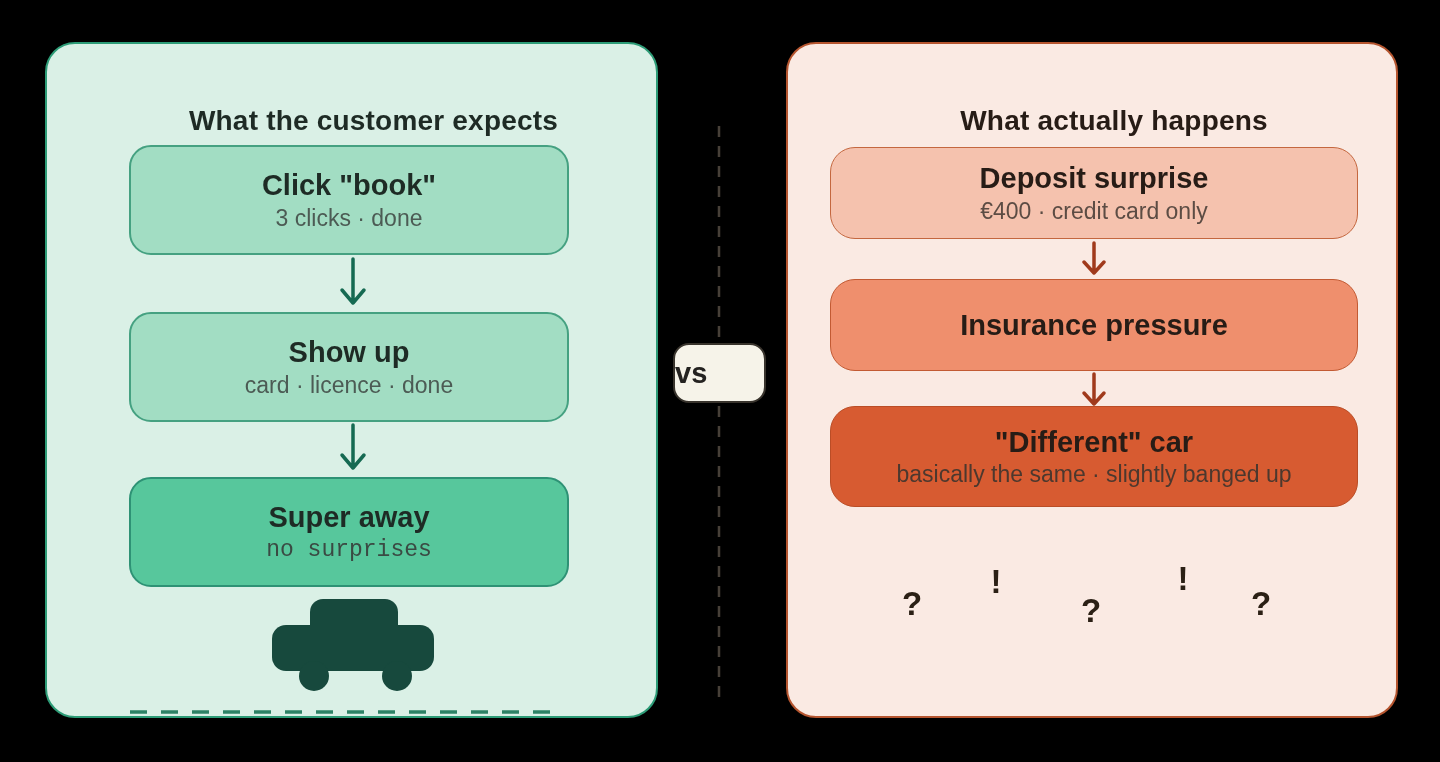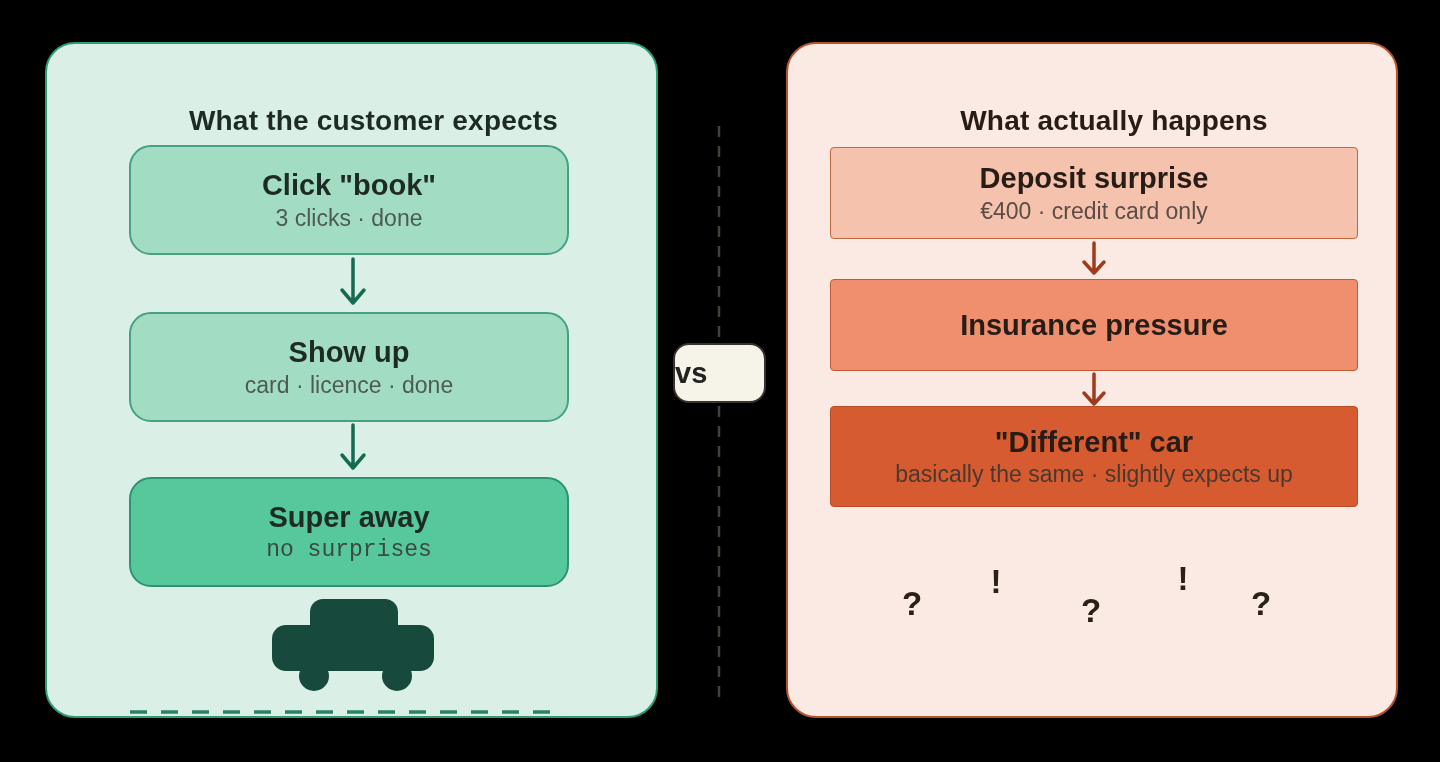--- a/index.html
+++ b/index.html
@@ -13,21 +13,21 @@
   .panel.left{left:45px;width:613px;background:var(--green-panel-bg);border:2px solid var(--green-panel-border);}
   .panel.right{left:786px;width:612px;background:var(--red-panel-bg);border:2px solid var(--red-panel-border);}
   .panel-title{position:absolute;top:38px;left:0;right:0;text-align:center;
     font-size:28px;font-weight:700;letter-spacing:.2px;padding-left:44px;}
   .panel.left .panel-title{color:var(--green-ink);}
   .panel.right .panel-title{color:var(--red-ink);}
   
   .flow-box{position:absolute;box-sizing:border-box;display:flex;flex-direction:column;
     justify-content:center;align-items:center;gap:5px;text-align:center;}
   .panel.left .flow-box{left:82px;width:440px;height:110px;border-radius:22px;}
-  .panel.right .flow-box{left:42px;width:528px;border-radius:4px;}
+  .panel.right .flow-box{left:42px;width:528px;border-radius:25px;}
   .lbox1{top:101px;background:var(--green-box-bg);border:2px solid var(--green-box-border);}
   .lbox2{top:268px;background:var(--green-box-bg);border:2px solid var(--green-box-border);}
   .lbox3{top:433px;background:var(--green-box-strong-bg);border:2px solid var(--green-box-strong-border);}
   .rbox1{top:103px;height:92px;background:var(--red-box1-bg);border:1.5px solid var(--red-box1-border);}
   .rbox2{top:235px;height:92px;background:var(--red-box2-bg);border:1.5px solid var(--red-box2-border);}
   .rbox3{top:362px;height:101px;background:var(--red-box3-bg);border:1.5px solid var(--red-box3-border);}
   .box-title{font-size:29px;font-weight:700;line-height:1.05;}
   .box-sub{font-size:23px;font-weight:400;line-height:1.05;}
   .panel.left .box-title{color:var(--green-ink);}
   .panel.right .box-title{color:var(--red-ink);}
@@ -125,21 +125,21 @@
     <div class="flow-box rbox2">
       <div class="box-title">Insurance pressure</div>
     </div>
 
     <svg class="arrow rarrow2" width="30" height="40" viewBox="0 0 30 40">
       <path d="M15 2 V30 M5 21 L15 32 L25 21"></path>
     </svg>
 
     <div class="flow-box rbox3">
       <div class="box-title">"Different" car</div>
-      <div class="box-sub">basically the same · slightly expects up</div>
+      <div class="box-sub">basically the same · slightly banged up</div>
     </div>
 
     <span class="symbol sym0">?</span>
     <span class="symbol sym1">!</span>
     <span class="symbol sym2">?</span>
     <span class="symbol sym3">!</span>
     <span class="symbol sym4">?</span>
   </section>
 
 </div>

